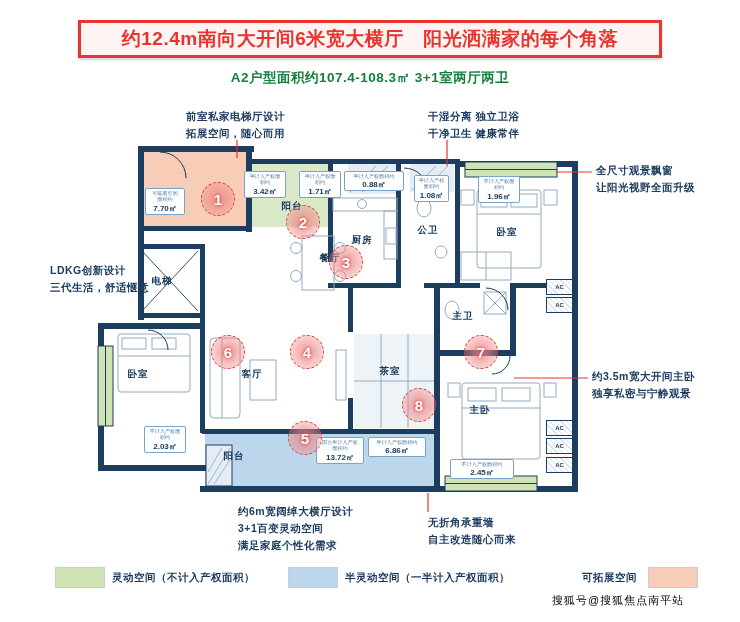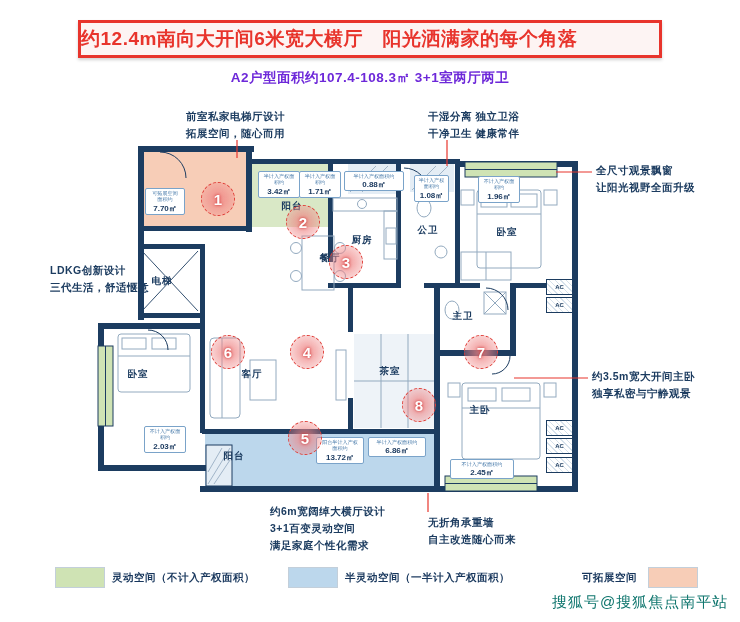--- a/index.html
+++ b/index.html
@@ -2,26 +2,26 @@
 <html><head>
 <meta charset="utf-8">
 <style>
   * { margin:0; padding:0; box-sizing:border-box; }
   html,body { background:#ffffff; }
   body { font-family:"Liberation Sans","DejaVu Sans",sans-serif; }
   .page { position:relative; width:740px; height:622px; background:#ffffff; overflow:hidden; }
 
   .banner { position:absolute; left:78px; top:20px; width:584px; height:38px;
             border:3px solid #e8342c; background:#fdf4f3;
-            display:flex; align-items:center; 
+            display:flex; align-items:center; justify-content:center;
             box-shadow:0 2px 3px rgba(0,0,0,.18); }
   .banner-title { color:#e8342c; font-size:19px; font-weight:bold; letter-spacing:.5px; white-space:pre; }
 
   .subtitle { position:absolute; left:0; top:69px; width:100%; text-align:center;
-              color:#6d28d9; font-size:13.5px; font-weight:bold; letter-spacing:.5px; }
+              color:#15803d; font-size:13.5px; font-weight:bold; letter-spacing:.5px; }
 
   .ann { position:absolute; color:#1c3c60; font-size:10.5px; font-weight:600;
          line-height:1.6; white-space:pre-line; letter-spacing:.5px; }
 
   .room-label { position:absolute; transform:translate(-50%,-50%); color:#1c3c60;
                 font-size:9.5px; font-weight:600; letter-spacing:1px; white-space:nowrap; }
 
   .marker { position:absolute; width:34px; height:34px; border-radius:50%;
             border:1.5px dashed #e0403a;
             background:radial-gradient(circle, rgba(238,130,130,.85) 0%, rgba(238,130,130,.4) 65%, rgba(238,130,130,.15) 100%);
@@ -38,21 +38,21 @@
             background:repeating-linear-gradient(45deg,#ffffff 0 3px,#d7e2ec 3px 4px);
             display:flex; align-items:center; justify-content:center;
             font-size:6px; color:#1c3c60; font-weight:bold; }
 
   .legend-swatch { position:absolute; width:50px; height:21px; border:1px solid #c3cfda; }
   .sw-green  { background:#cfe3b4; }
   .sw-blue   { background:#bcd7ec; }
   .sw-orange { background:#f7cdb7; }
   .legend-label { position:absolute; color:#17365c; font-size:10.5px; font-weight:600; letter-spacing:.5px; }
 
-  .watermark { position:absolute; left:552px; top:593px; color:#0f766e; font-size:15px; letter-spacing:1px; }
+  .watermark { position:absolute; left:552px; top:593px; color:#000000; font-size:11px; letter-spacing:1px; }
 
   svg.plan { position:absolute; left:0; top:0; }
 </style>
 </head>
 <body>
 
 <div class="page">
 
   <svg class="plan" width="740" height="622" viewBox="0 0 740 622">
 
@@ -218,21 +218,21 @@
   <div class="ann" style="left:186px;top:108px">前室私家电梯厅设计
 拓展空间，随心而用</div>
   <div class="ann" style="left:428px;top:108px">干湿分离 独立卫浴
 干净卫生 健康常伴</div>
   <div class="ann" style="left:596px;top:162px">全尺寸观景飘窗
 让阳光视野全面升级</div>
   <div class="ann" style="left:50px;top:262px">LDKG创新设计
 三代生活，舒适惬意</div>
   <div class="ann" style="left:592px;top:368px">约3.5m宽大开间主卧
 独享私密与宁静观景</div>
-  <div class="ann" style="left:270px;top:503px">约6m宽阔绰大横厅设计
+  <div class="ann" style="left:238px;top:503px">约6m宽阔绰大横厅设计
 3+1百变灵动空间
 满足家庭个性化需求</div>
   <div class="ann" style="left:428px;top:514px">无折角承重墙
 自主改造随心而来</div>
 
   <div class="room-label" style="left:292px;top:206px">阳台</div>
   <div class="room-label" style="left:362px;top:240px">厨房</div>
   <div class="room-label" style="left:330px;top:258px">餐厅</div>
   <div class="room-label" style="left:428px;top:230px">公卫</div>
   <div class="room-label" style="left:507px;top:232px">卧室</div>
@@ -242,21 +242,21 @@
   <div class="room-label" style="left:390px;top:371px">茶室</div>
   <div class="room-label" style="left:463px;top:316px">主卫</div>
   <div class="room-label" style="left:480px;top:410px">主卧</div>
   <div class="room-label" style="left:234px;top:456px">阳台</div>
 
   <div class="tag" style="left:145px;top:188px;width:40px">
     <div class="tag-label">可拓展空间
 面积约</div>
     <div class="tag-value">7.70㎡</div>
   </div>
-  <div class="tag" style="left:258px;top:171px;width:42px">
+  <div class="tag" style="left:244px;top:171px;width:42px">
     <div class="tag-label">半计入产权面积约</div>
     <div class="tag-value">3.42㎡</div>
   </div>
   <div class="tag" style="left:299px;top:171px;width:42px">
     <div class="tag-label">半计入产权面积约</div>
     <div class="tag-value">1.71㎡</div>
   </div>
   <div class="tag" style="left:344px;top:171px;width:60px">
     <div class="tag-label">半计入产权面积约</div>
     <div class="tag-value">0.88㎡</div>

